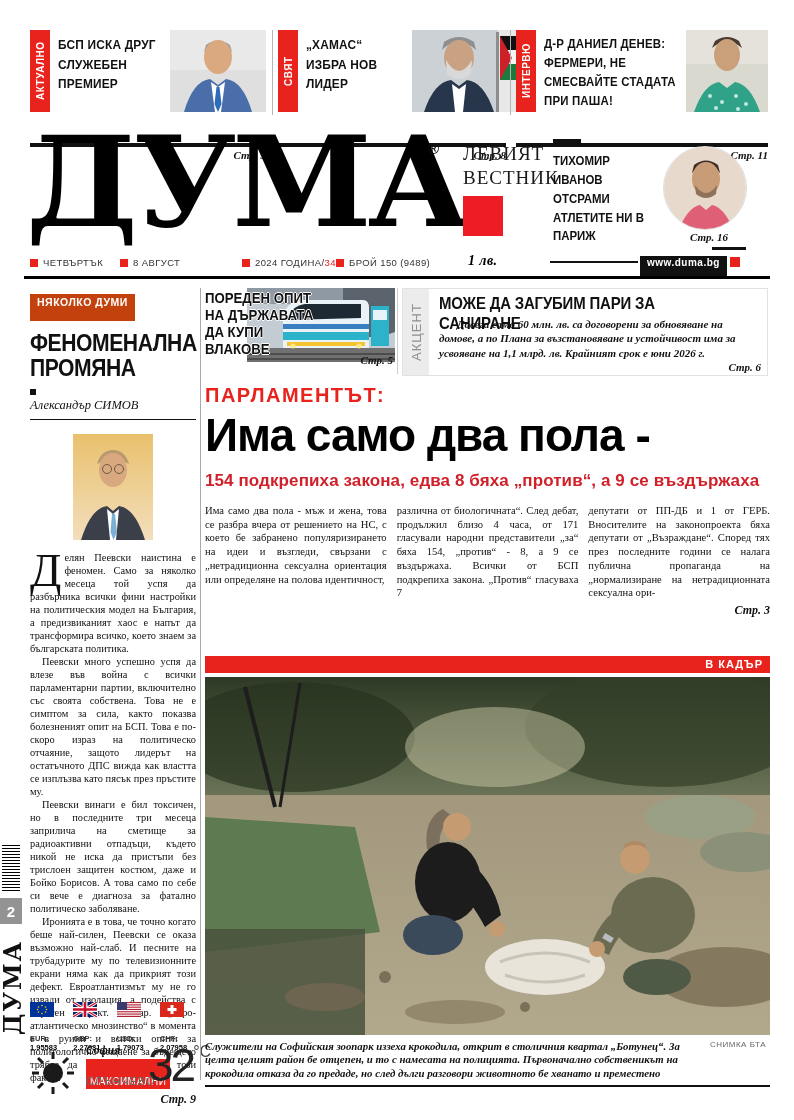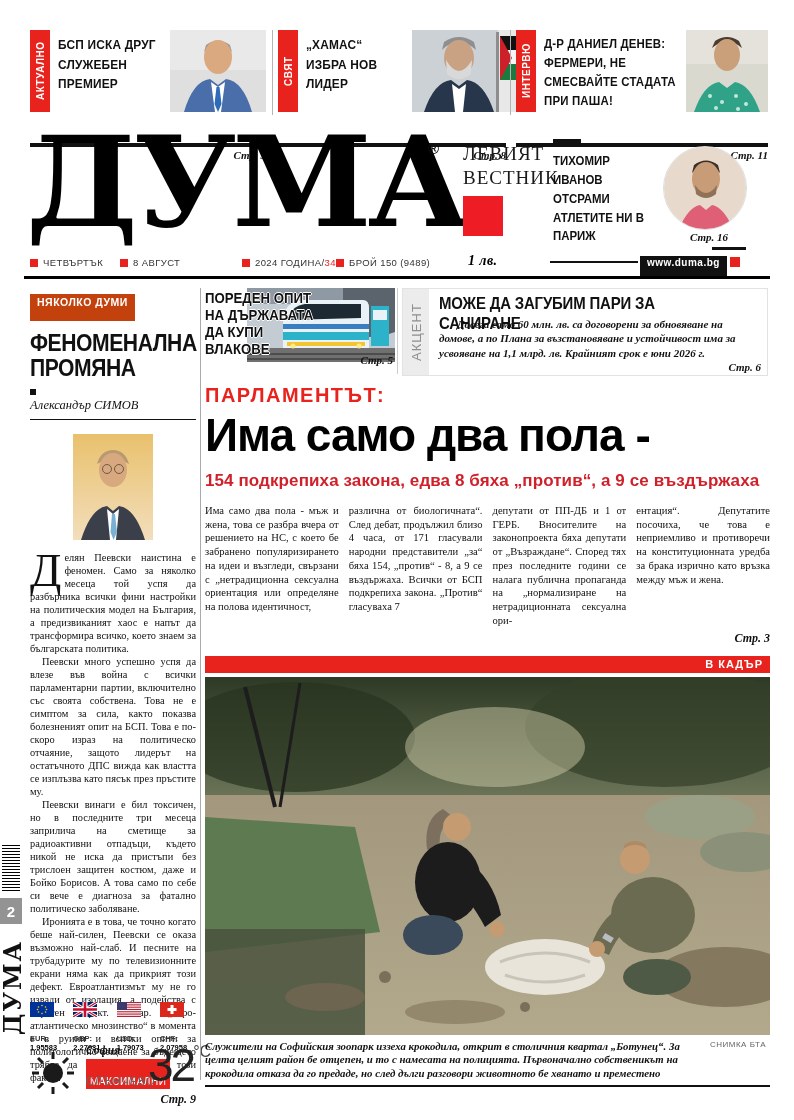--- a/index.html
+++ b/index.html
@@ -398,21 +398,20 @@
   <div class="main-story">
     <div class="ms-kicker">ПАРЛАМЕНТЪТ:</div>
     <div class="ms-headline">
       <div>Има само два пола -</div>
     </div>
     <div class="ms-deck">154 подкрепиха закона, едва 8 бяха „против“, а 9 се въздържаха</div>
     <div class="ms-cols">
       <div class="ms-col">Има само два пола - мъж и жена, това се разбра вчера от решението на НС, с което бе забранено популяризирането на идеи и възгледи, свързани с „нетрадиционна сексуална ориентация или определяне на полова идентичност,</div>
       <div class="ms-col">различна от биологичната“. След дебат, продължил близо 4 часа, от 171 гласували народни представители „за“ бяха 154, „против“ - 8, а 9 се въздържаха. Всички от БСП подкрепиха закона. „Против“ гласуваха 7</div>
       <div class="ms-col">депутати от ПП-ДБ и 1 от ГЕРБ. Вносителите на законопроекта бяха депутати от „Възраждане“. Според тях през последните години се налага публична пропаганда на „нормализиране на нетрадиционната сексуална ори-</div>
-      <div class="ms-col">ентация“. Депутатите посочиха, че това е неприемливо и противоречи на конституционната уредба за брака изрично като връзка между мъж и жена.</div>
     </div>
     <div class="ms-page pageref" style="font-size:12px;">Стр. 3</div>
   </div>
 
   <div class="kadr-bar">
     <span>В КАДЪР</span>
   </div>
   <div class="big-photo">
     <svg width="565" height="358" viewBox="0 0 565 358">
       <defs>

